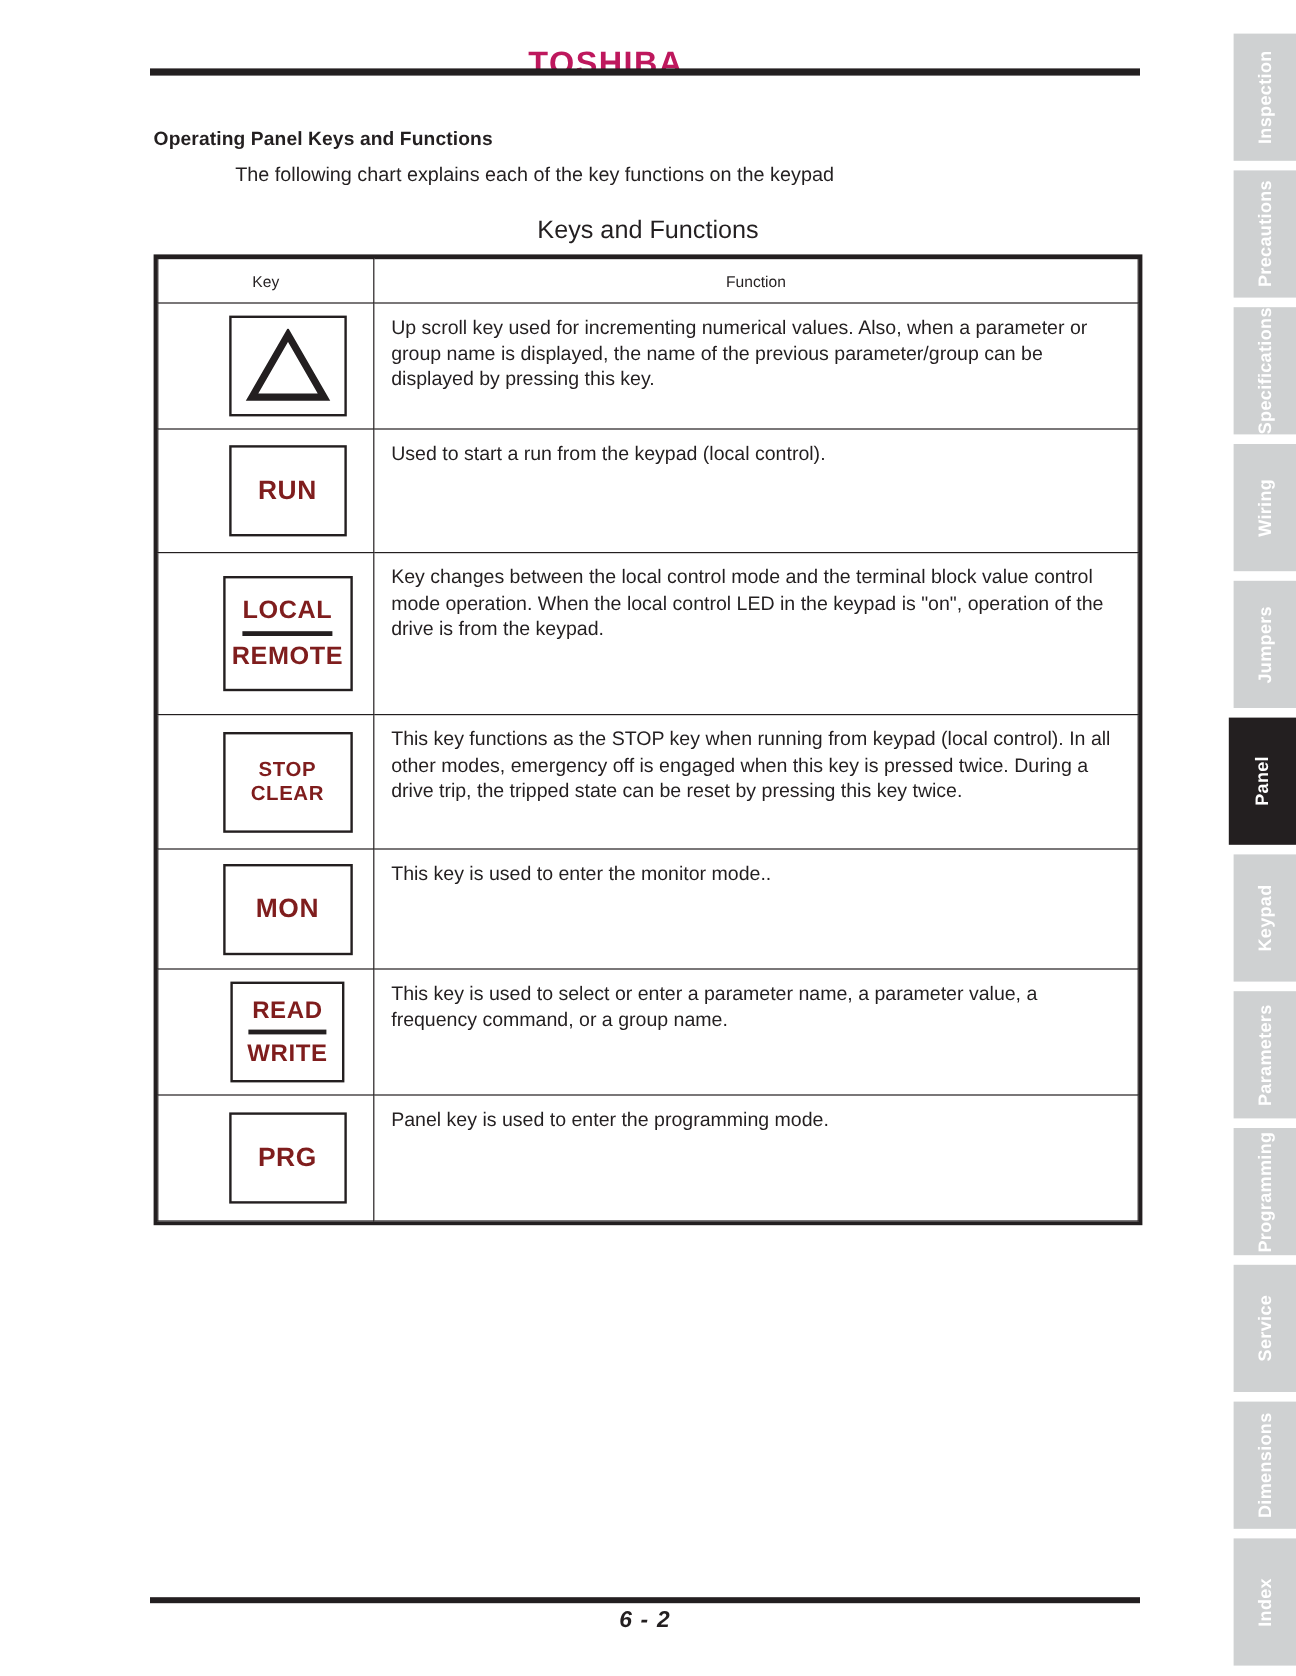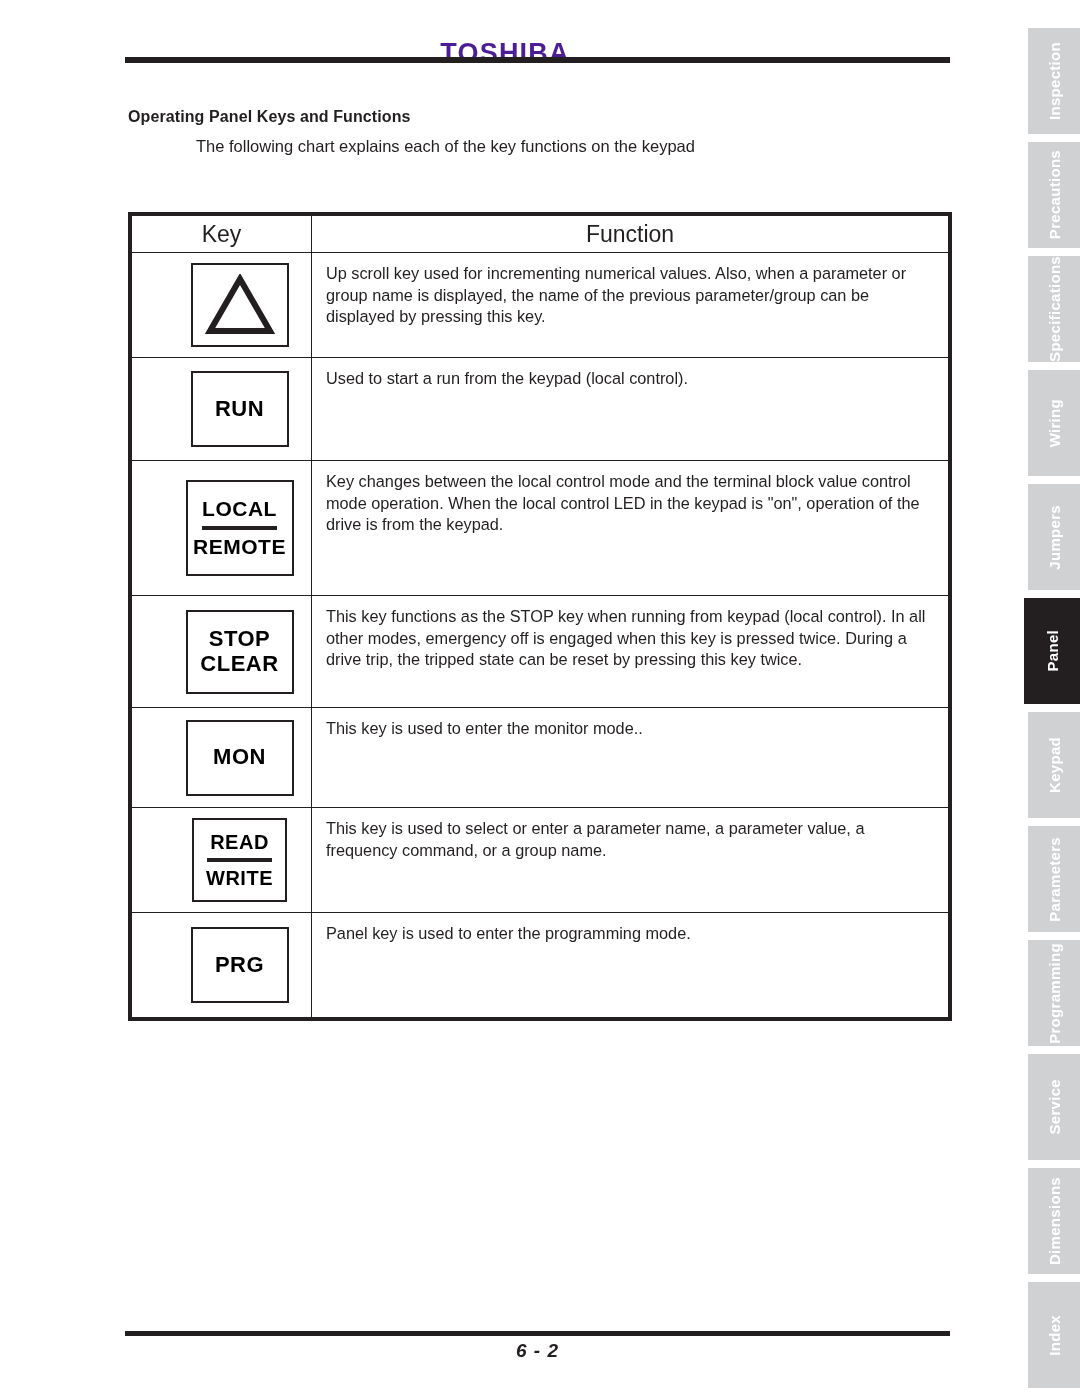--- a/index.html
+++ b/index.html
@@ -24,21 +24,21 @@
 
   
   .brand {
     position: absolute;
     left: 0; top: 38px;
     width: 1010px;
     text-align: center;
     font-size: 27px;
     font-weight: bold;
     letter-spacing: 1.2px;
-    color: #4c1d95;
+    color: #be185d;
   }
   .header-rule {
     position: absolute;
     left: 125px; top: 57px;
     width: 825px;
     height: 6px;
     background: #231f20;
   }
 
   
@@ -79,21 +79,21 @@
     table-layout: fixed;
   }
   .keytable col.c-key { width: 180px; }
   .keytable td, .keytable th {
     border: 1.5px solid #231f20;
     padding: 0;
     vertical-align: top;
   }
   .keytable tr.head th {
     height: 37px;
-    font-size: 23px;
+    font-size: 13px;
     font-weight: normal;
     text-align: center;
     vertical-align: middle;
     margin-left: 28px;
   }
 
   td.key-cell {
     text-align: center;
     vertical-align: middle;
     padding: 10px 0;
@@ -107,27 +107,27 @@
 
   
   .keybox {
     display: inline-flex;
     flex-direction: column;
     align-items: center;
     justify-content: center;
     border: 2.5px solid #231f20;
     background: #ffffff;
     font-weight: bold;
-    color: #000000;
+    color: #7f1d1d;
     margin-left: 36px;
   }
   .keybox.k-arrow  { width: 98px;  height: 84px; }
   .keybox.k-run    { width: 98px;  height: 76px; font-size: 22px; letter-spacing: 0.5px; }
   .keybox.k-lr     { width: 108px; height: 96px; font-size: 21px; letter-spacing: 0.5px; }
-  .keybox.k-sc     { width: 108px; height: 84px; font-size: 22px; letter-spacing: 0.5px; }
+  .keybox.k-sc     { width: 108px; height: 84px; font-size: 17px; letter-spacing: 0.5px; }
   .keybox.k-mon    { width: 108px; height: 76px; font-size: 22px; letter-spacing: 0.5px; }
   .keybox.k-rw     { width: 95px;  height: 84px; font-size: 20px; letter-spacing: 0.5px; }
   .keybox.k-prg    { width: 98px;  height: 76px; font-size: 22px; letter-spacing: 0.5px; }
 
   .kb-line {
     width: 72%;
     height: 4px;
     background: #231f20;
     margin: 5px 0;
   }
@@ -190,20 +190,21 @@
 <body>
 
 <div class="page">
 
   <div class="brand">TOSHIBA</div>
   <div class="header-rule"></div>
 
   <div class="section-heading">Operating Panel Keys and Functions</div>
   <div class="intro-text">The following chart explains each of the key functions on the keypad</div>
 
+  <div class="table-title">Keys and Functions</div>
 
   <div class="keytable">
     <table>
       <colgroup>
         <col class="c-key">
           <col class="c-fn">
       </colgroup>
       <thead>
         <tr class="head">
           <th>Key</th>

